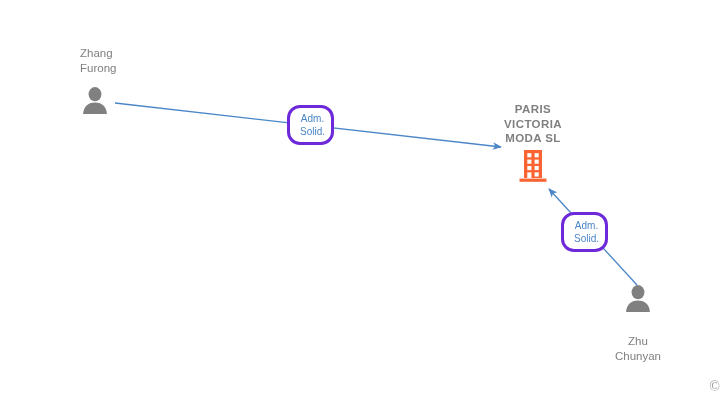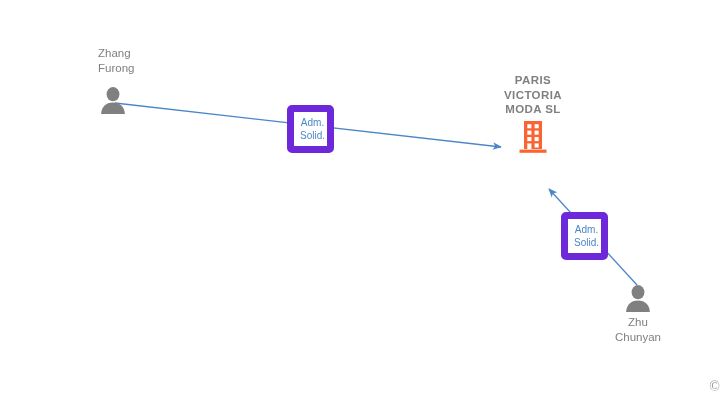--- a/index.html
+++ b/index.html
@@ -59,22 +59,22 @@
   .company-icon {
     width: 30px;
     height: 34px;
     display: block;
     margin: 3px auto 0 auto;
   }
 
   
   .rel-box {
     position: absolute;
-    border: 7px solid #6d28d9;
-    border-radius: 5px;
+    border: 3px solid #6d28d9;
+    border-radius: 13px;
     background: #ffffff;
     color: #4a86c8;
     font-size: 10px;
     line-height: 13px;
     text-align: center;
     padding: 4px 2px 4px 6px;
     box-sizing: border-box;
     white-space: pre-line;
   }
 
@@ -116,30 +116,30 @@
       <marker id="arrow-blue" viewBox="0 0 10 10" refX="9" refY="5" markerWidth="7" markerHeight="7" orient="auto-start-reverse">
         <path d="M 0 0.8 L 10 5 L 0 9.2 L 2.6 5 Z" fill="#4a86c8"></path>
       </marker>
     </defs>
 
     <line x1="115" y1="103" x2="501" y2="147" stroke="#4a86c8" stroke-width="1.3" marker-end="url(#arrow-blue)"></line>
 
     <line x1="637" y1="285" x2="549" y2="189" stroke="#4a86c8" stroke-width="1.3" marker-end="url(#arrow-blue)"></line>
   </svg>
 
-  <div class="node person-node" style="left:98px; top:46px;">
+  <div class="node person-node" style="left:80px; top:46px;">
     <div class="person-label left">Zhang
 Furong</div>
     <svg class="person-icon" style="margin-top:10px;" viewBox="0 0 30 28" xmlns="http://www.w3.org/2000/svg">
       <ellipse cx="15" cy="8.2" rx="6.4" ry="7.1" fill="#808080"></ellipse>
       <path d="M15 16.4 C 7.4 16.4 3.4 21.2 3.1 28 L 26.9 28 C 26.6 21.2 22.6 16.4 15 16.4 Z" fill="#808080"></path>
     </svg>
   </div>
 
-  <div class="node company-node" style="left:453px; top:73px;">
+  <div class="node company-node" style="left:453px; top:102px;">
     <div class="company-label">PARIS
 VICTORIA
 MODA  SL</div>
     <svg class="company-icon" viewBox="0 0 30 34" xmlns="http://www.w3.org/2000/svg">
 
       <rect x="6" y="1" width="18" height="28" fill="#fa6432"></rect>
 
       <rect x="9.3" y="4.2" width="4.1" height="4.1" fill="#ffffff"></rect>
       <rect x="16.6" y="4.2" width="4.1" height="4.1" fill="#ffffff"></rect>
       <rect x="9.3" y="10.6" width="4.1" height="4.1" fill="#ffffff"></rect>
@@ -152,21 +152,21 @@
 
       <rect x="1.5" y="29.6" width="27" height="3.2" fill="#fa6432"></rect>
     </svg>
   </div>
 
   <div class="node person-node" style="left:578px; top:284px;">
     <svg class="person-icon" style="margin:0 auto;" viewBox="0 0 30 28" xmlns="http://www.w3.org/2000/svg">
       <ellipse cx="15" cy="8.2" rx="6.4" ry="7.1" fill="#808080"></ellipse>
       <path d="M15 16.4 C 7.4 16.4 3.4 21.2 3.1 28 L 26.9 28 C 26.6 21.2 22.6 16.4 15 16.4 Z" fill="#808080"></path>
     </svg>
-    <div class="person-label center" style="margin-top:3px;">Zhu
+    <div class="person-label center" style="margin-top:22px;">Zhu
 Chunyan</div>
   </div>
 
   <div class="rel-box" style="left:287px; top:105px; width:47px;">Adm.
 Solid.</div>
 
   <div class="rel-box" style="left:561px; top:212px; width:47px;">Adm.
 Solid.</div>
 
   <div id="watermark">

